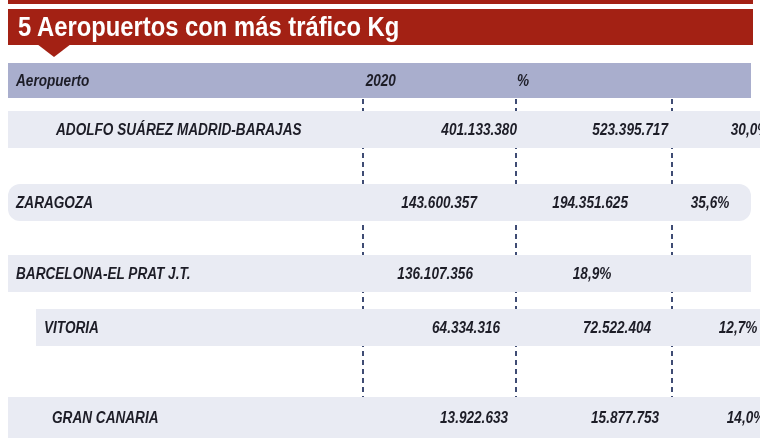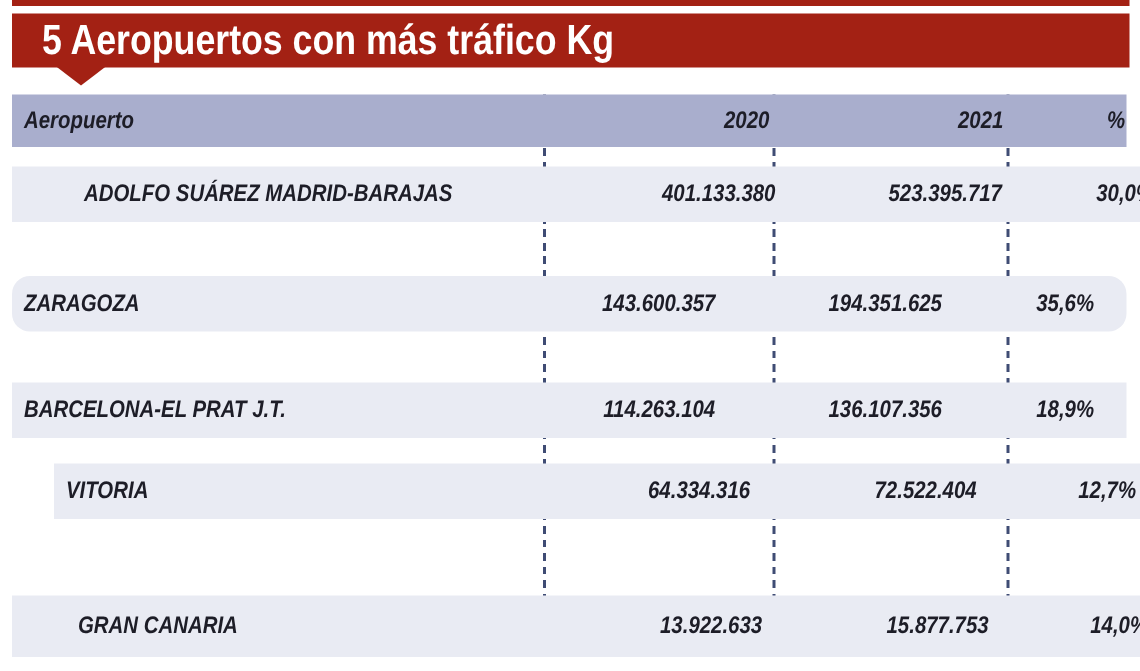--- a/index.html
+++ b/index.html
@@ -5,21 +5,21 @@
   html,body{margin:0;padding:0;background:#ffffff;}
   .canvas{
     position:relative;width:760px;height:447px;background:#ffffff;overflow:hidden;
     font-family:"Liberation Sans","DejaVu Sans",sans-serif;
     color:#1d1d27;font-weight:700;
   }
   
   .top-strip{position:absolute;left:8px;top:0;width:745px;height:4px;background:#a32114;}
   .title-bar{
     position:absolute;left:8px;top:9px;width:745px;height:36px;background:#a32114;
-    display:flex;align-items:center;padding-left:20px;box-sizing:border-box;
+    display:flex;align-items:center;padding-left:10px;box-sizing:border-box;
   }
   .title-text{color:#ffffff;font-size:28px;line-height:1;white-space:nowrap;}
   .title-pointer{
     position:absolute;left:37px;top:44px;width:0;height:0;
     border-left:17px solid transparent;border-right:17px solid transparent;
     border-top:13px solid #a32114;
   }
   
   .table-area{position:absolute;left:8px;top:63px;width:743px;height:375px;}
   .vline{
@@ -29,21 +29,21 @@
   .v1{left:354px;} .v2{left:507px;} .v3{left:663px;}
   .row{
     position:absolute;left:0;width:743px;display:grid;
     grid-template-columns:355px 153px 156px 79px;
     align-items:center;background:#e9ebf3;height:37px;
   }
   .row.header{top:0;height:35px;background:#a9aecd;}
   .r1{top:48px;padding-left:40px;} .r2{top:121px;border-radius:12px;} .r3{top:192px;} .r4{top:246px;margin-left:28px;} .r5{top:334px;height:41px;padding-left:36px;}
   .cell{font-size:16px;white-space:nowrap;overflow:visible;font-style:italic;}
   .cell.name{padding-left:8px;text-align:left;}
-  .cell.hc{text-align:right;}
+  .cell.hc{text-align:left;}
   .cell.n2020{text-align:center;padding-right:14px;}
   .cell.n2021{text-align:center;padding-right:22px;}
   .cell.npct{text-align:center;padding-right:10px;}
   
   .cond-l{display:inline-block;transform:scaleX(.85);transform-origin:0 50%;}
   .cond-r{display:inline-block;transform:scaleX(.85);transform-origin:100% 50%;}
   .cond-c{display:inline-block;transform:scaleX(.85);transform-origin:50% 50%;}
 </style>
 </head>
 <body>
@@ -59,41 +59,39 @@
 
   <div class="table-area">
 
     <div class="vline v1"></div>
     <div class="vline v2"></div>
     <div class="vline v3"></div>
 
     <div class="row header">
       <div class="cell name"><span class="cond-l">Aeropuerto</span></div>
       <div class="cell hc"><span class="cond-c">2020</span></div>
-      <div class="cell hc"><span class="cond-c">2021</span></div>
       <div class="cell hc"><span class="cond-c">%</span></div>
     </div>
 
     <div class="row r1">
       <div class="cell name"><span class="cond-l">ADOLFO SUÁREZ MADRID-BARAJAS</span></div>
       <div class="cell n2020"><span class="cond-r">401.133.380</span></div>
       <div class="cell n2021"><span class="cond-r">523.395.717</span></div>
       <div class="cell npct"><span class="cond-r">30,0%</span></div>
     </div>
 
     <div class="row r2">
       <div class="cell name"><span class="cond-l">ZARAGOZA</span></div>
       <div class="cell n2020"><span class="cond-r">143.600.357</span></div>
       <div class="cell n2021"><span class="cond-r">194.351.625</span></div>
       <div class="cell npct"><span class="cond-r">35,6%</span></div>
     </div>
 
     <div class="row r3">
       <div class="cell name"><span class="cond-l">BARCELONA-EL PRAT J.T.</span></div>
-      <div class="cell n2020"><span class="cond-r">114.263.104</span></div>
       <div class="cell n2021"><span class="cond-r">136.107.356</span></div>
       <div class="cell npct"><span class="cond-r">18,9%</span></div>
     </div>
 
     <div class="row r4">
       <div class="cell name"><span class="cond-l">VITORIA</span></div>
       <div class="cell n2020"><span class="cond-r">64.334.316</span></div>
       <div class="cell n2021"><span class="cond-r">72.522.404</span></div>
       <div class="cell npct"><span class="cond-r">12,7%</span></div>
     </div>

